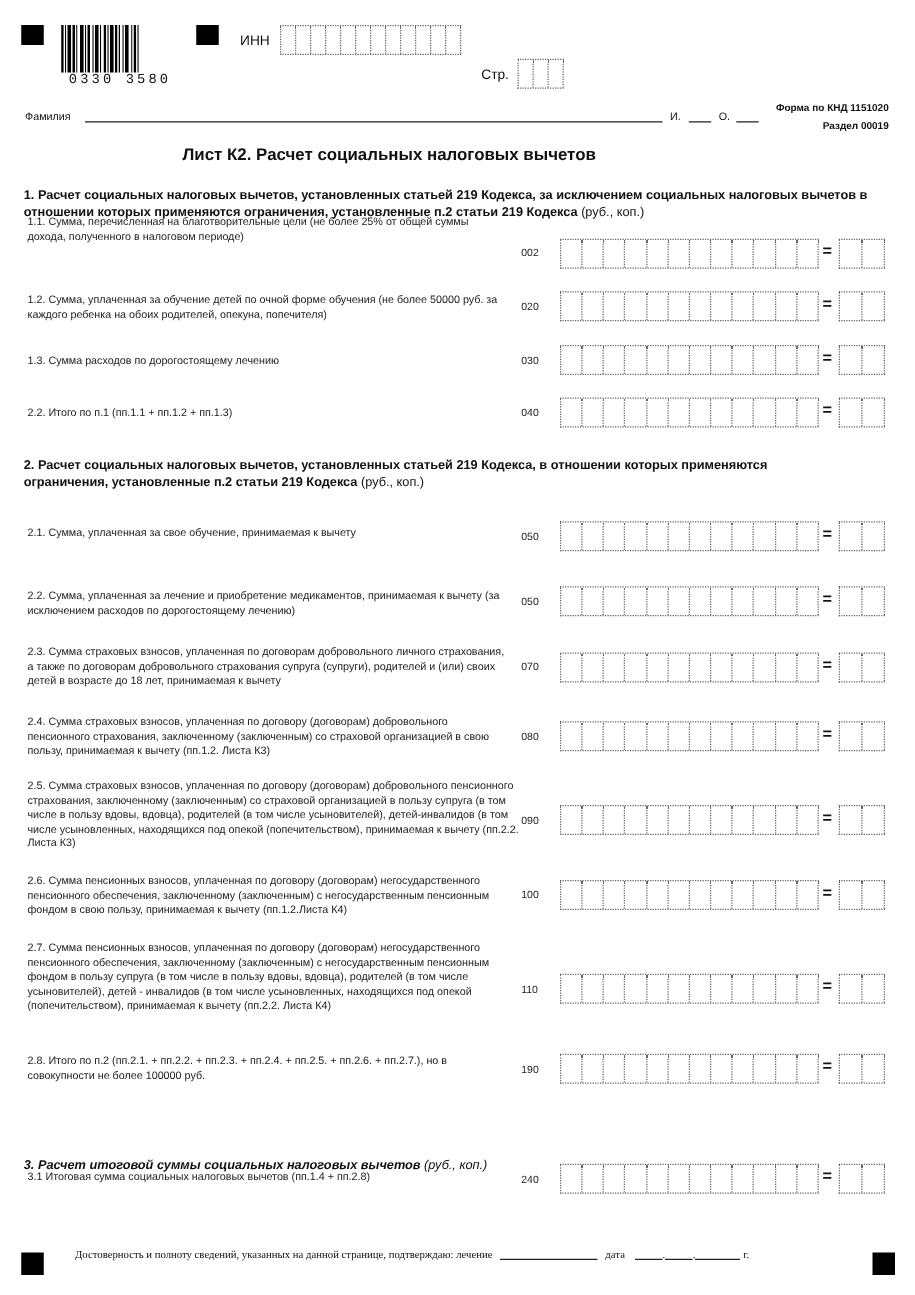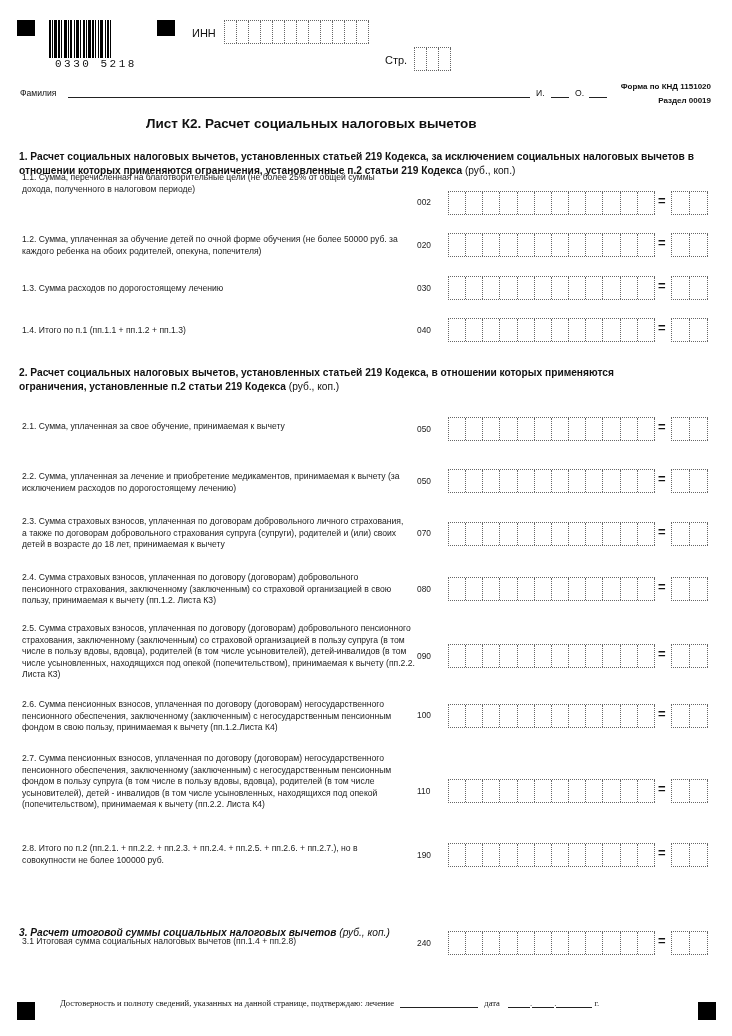--- a/index.html
+++ b/index.html
@@ -71,21 +71,21 @@
     <span style="width: 1px; background: rgb(255, 255, 255);"></span>
     <span style="width: 3px; background: rgb(0, 0, 0);"></span>
     <span style="width: 2px; background: rgb(255, 255, 255);"></span>
     <span style="width: 1px; background: rgb(0, 0, 0);"></span>
     <span style="width: 1px; background: rgb(255, 255, 255);"></span>
     <span style="width: 2px; background: rgb(0, 0, 0);"></span>
     <span style="width: 1px; background: rgb(255, 255, 255);"></span>
     <span style="width: 1px; background: rgb(0, 0, 0);"></span>
     <span style="width: 1px; background: rgb(255, 255, 255);"></span>
   </div>
-<div class="barcode-num">0330  5218</div>
+<div class="barcode-num">0330  3580</div>
 
 <div class="abs lbl" style="left:192px;top:27px;font-size:11px;">ИНН</div>
 <div class="cells" style="left:224px;top:20px;width:144px;height:22px;">
     <div class="cell" style="width: 8.33333%;"></div>
     <div class="cell" style="width: 8.33333%;"></div>
     <div class="cell" style="width: 8.33333%;"></div>
     <div class="cell" style="width: 8.33333%;"></div>
     <div class="cell" style="width: 8.33333%;"></div>
     <div class="cell" style="width: 8.33333%;"></div>
     <div class="cell" style="width: 8.33333%;"></div>
@@ -195,21 +195,21 @@
       <div class="cell" style="width: 8.33333%;"></div>
       <div class="cell" style="width: 8.33333%;"></div>
     </div>
   <div class="eq" style="left:210px;top:2px;">=</div>
   <div class="cells kop" style="left:223px;">
       <div class="cell" style="width: 50%;"></div>
       <div class="cell" style="width: 50%;"></div>
     </div>
 </div>
 
-<div class="row-text" style="top:325px;">1.4. Итого по п.1 (пп.1.1 + пп.1.2 + пп.1.3)</div>
+<div class="row-text" style="top:325px;">2.2. Итого по п.1 (пп.1.1 + пп.1.2 + пп.1.3)</div>
 <div class="code" style="top:325px;">040</div>
 <div class="field" style="top:318px;">
   <div class="cells main">
       <div class="cell" style="width: 8.33333%;"></div>
       <div class="cell" style="width: 8.33333%;"></div>
       <div class="cell" style="width: 8.33333%;"></div>
       <div class="cell" style="width: 8.33333%;"></div>
       <div class="cell" style="width: 8.33333%;"></div>
       <div class="cell" style="width: 8.33333%;"></div>
       <div class="cell" style="width: 8.33333%;"></div>

